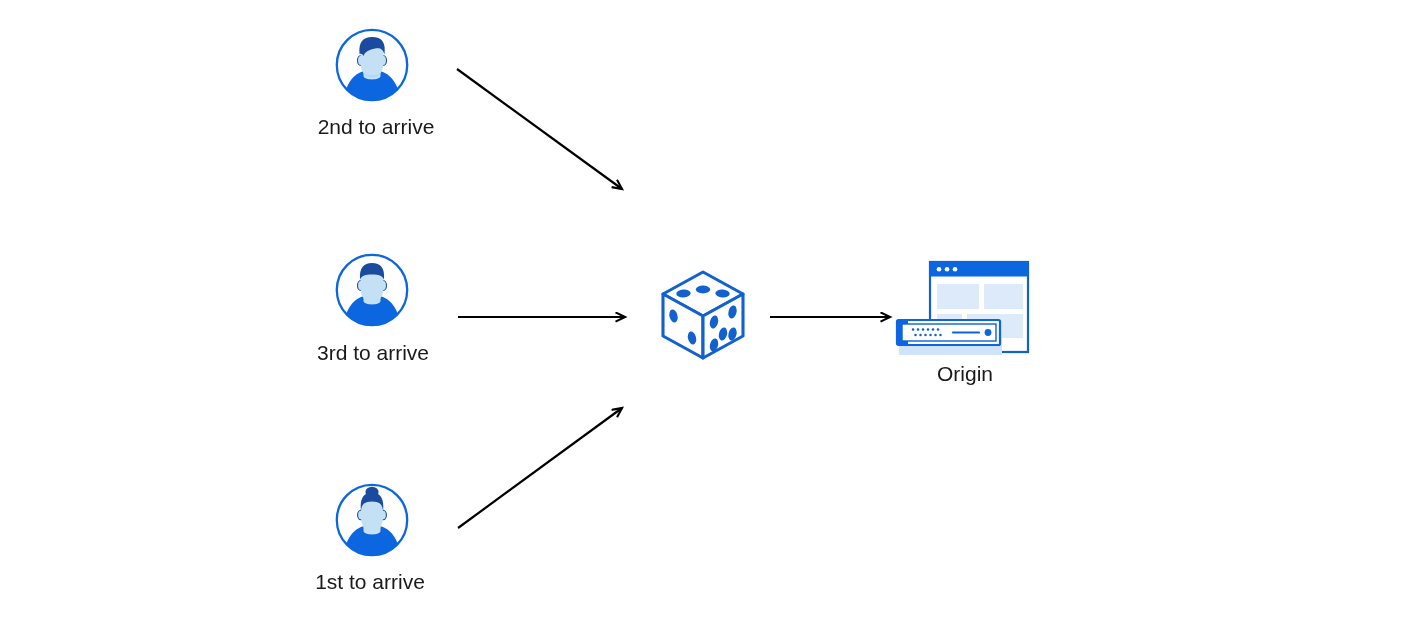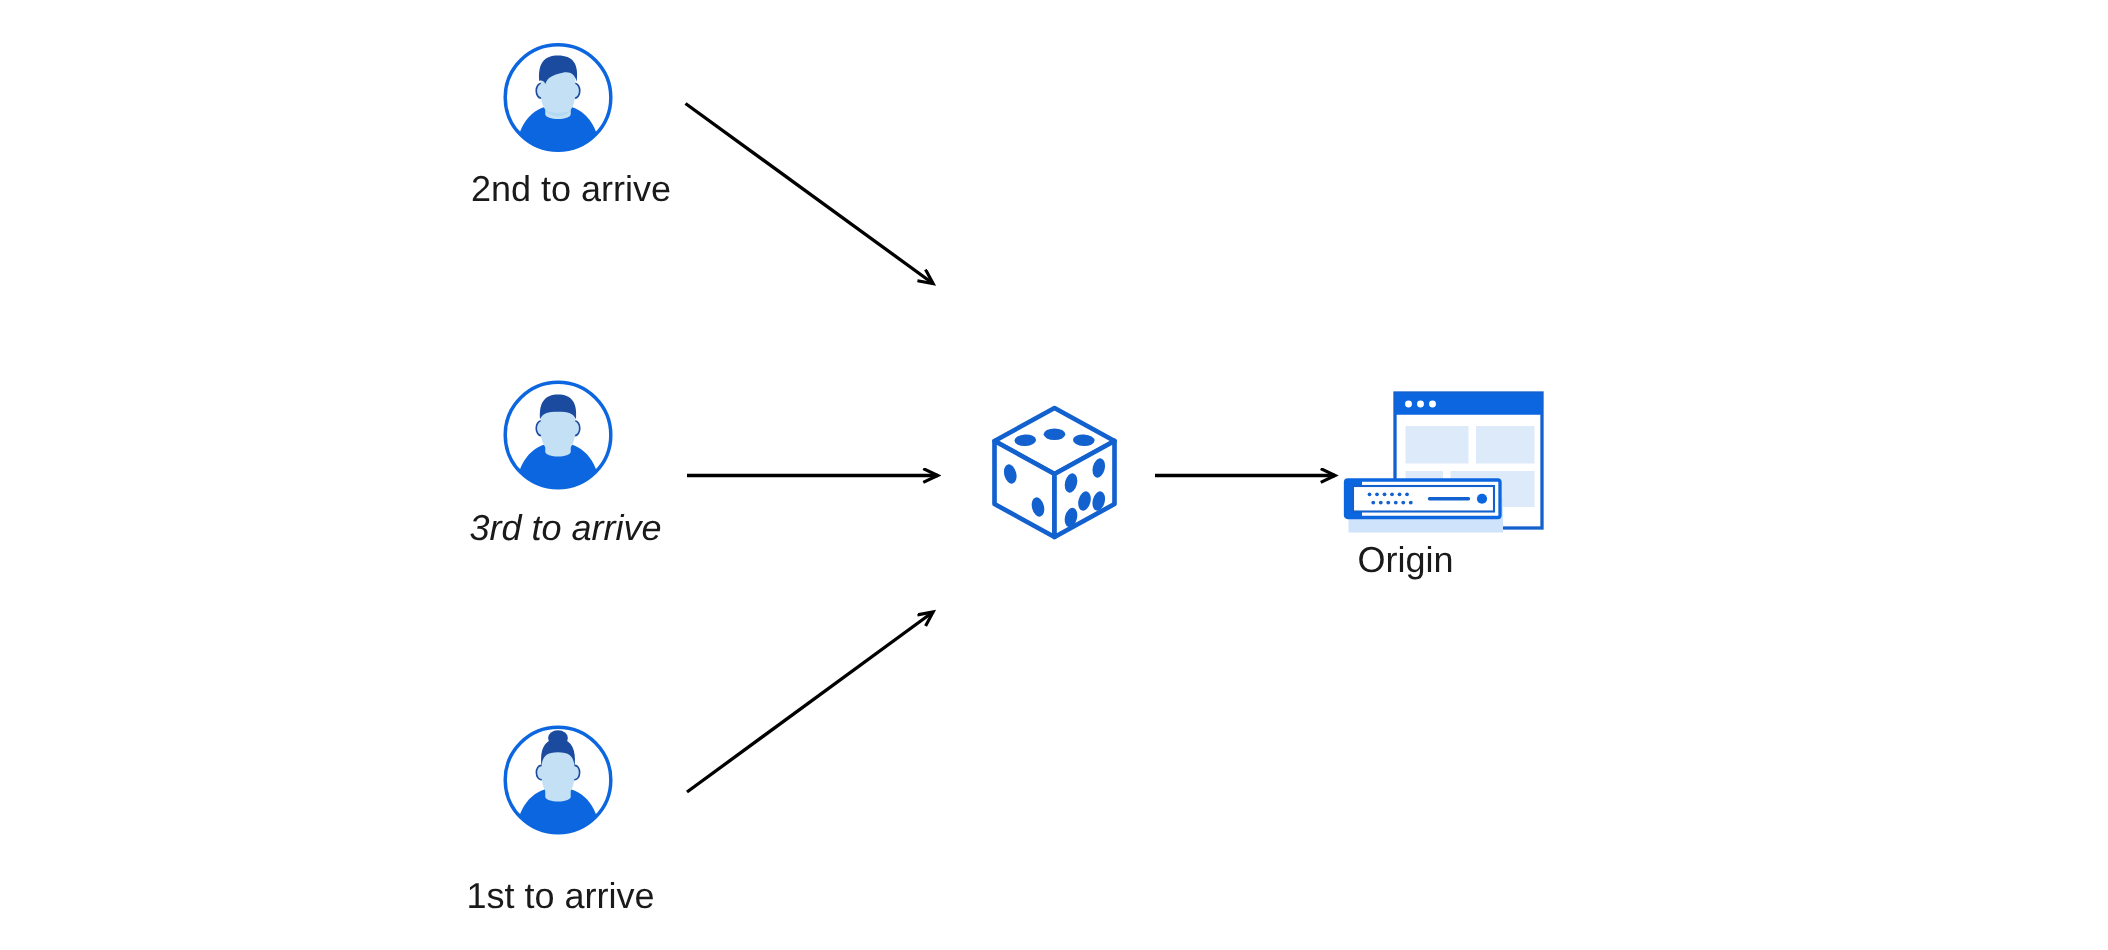--- a/index.html
+++ b/index.html
@@ -21,22 +21,23 @@
   .node {
     position: absolute;
   }
   .avatar-wrap {
     position: absolute;
     width: 76px;
     height: 76px;
   }
   .node-label {
     position: absolute;
+    text-align: center;
     color: #1a1a1a;
-    font-size: 24px;
+    font-size: 21px;
     line-height: 24px;
     white-space: nowrap;
     font-family: "Liberation Sans", sans-serif;
   }
   .arrows {
     position: absolute;
     left: 0;
     top: 0;
     width: 1405px;
     height: 633px;
@@ -107,21 +108,21 @@
           <path d="M38 43 C21 43 11.5 55 9 76 L67 76 C64.5 55 55 43 38 43 Z" fill="#0b66df"></path>
           <path d="M29.5 38 L29.5 49 C29.5 53.5 46.5 53.5 46.5 49 L46.5 38 Z" fill="#c3e0f5"></path>
           <path d="M29.5 44.5 C33 48.5 43 48.5 46.5 44.5 L46.5 38 L29.5 38 Z" fill="#a9d2ef"></path>
           <ellipse cx="26.8" cy="33.5" rx="3.3" ry="5" fill="#c3e0f5" stroke="#1a4b9e" stroke-width="1.1"></ellipse>
           <ellipse cx="49.2" cy="33.5" rx="3.3" ry="5" fill="#c3e0f5" stroke="#1a4b9e" stroke-width="1.1"></ellipse>
           <path d="M26.5 26 C26.5 14.5 49.5 14.5 49.5 26 L49.5 35.5 C49.5 45.5 44 50.5 38 50.5 C32 50.5 26.5 45.5 26.5 35.5 Z" fill="#c3e0f5"></path>
           <path d="M26 27.5 C25.2 16 29.5 11 38 11 C46.8 11 51 16 50 27.5 C48.2 23.5 45 22.5 38 22.5 C31 22.5 27.8 23.5 26 27.5 Z" fill="#1a4b9e"></path>
         </g>
       </svg>
     </div>
-    <div class="node-label" style="left:313px; top:341px; width:120px;font-style:italic;">3rd to arrive</div>
+    <div class="node-label" style="left:313px; top:341px; width:120px;">3rd to arrive</div>
   </div>
 
   <div class="node">
     <div class="avatar-wrap" style="left:334px; top:482px;">
       <svg viewBox="0 0 76 76" width="76" height="76">
         <defs>
           <clipPath id="clipC">
               <circle cx="38" cy="38" r="35.2"></circle>
             </clipPath>
         </defs>
@@ -132,21 +133,21 @@
           <path d="M29.5 44 C33 48 43 48 46.5 44 L46.5 37 L29.5 37 Z" fill="#a9d2ef"></path>
           <ellipse cx="26.8" cy="33" rx="3.2" ry="4.8" fill="#c3e0f5" stroke="#1a4b9e" stroke-width="1.1"></ellipse>
           <ellipse cx="49.2" cy="33" rx="3.2" ry="4.8" fill="#c3e0f5" stroke="#1a4b9e" stroke-width="1.1"></ellipse>
           <path d="M27 25.5 C27 14.5 49 14.5 49 25.5 L49 35 C49 45 43.8 50 38 50 C32.2 50 27 45 27 35 Z" fill="#c3e0f5"></path>
           <path d="M27 29 C25.5 17 29.5 10.5 38 10.5 C46.5 10.5 50.5 17 49 29 C48.5 22.5 45.8 19.5 38 19.5 C30.2 19.5 27.5 22.5 27 29 Z" fill="#1a4b9e"></path>
           <path d="M32 12.5 C33.5 6 42.5 6 44 12.5 C42 9.5 34 9.5 32 12.5 Z" fill="#1a4b9e"></path>
           <ellipse cx="38" cy="10" rx="6.6" ry="5.2" fill="#1a4b9e"></ellipse>
         </g>
       </svg>
     </div>
-    <div class="node-label" style="left:311px; top:586px; width:118px;">1st to arrive</div>
+    <div class="node-label" style="left:311px; top:570px; width:118px;">1st to arrive</div>
   </div>
 
   <div class="node">
     <div class="dice-wrap" style="left:657px; top:268px;">
       <svg viewBox="0 0 92 94" width="92" height="94">
 
         <g fill="#ffffff" stroke="#1261ce" stroke-width="3.1" stroke-linejoin="round">
           <path d="M46 4 L86 26 L46 48 L6 26 Z"></path>
           <path d="M6 26 L46 48 L46 90 L6 68 Z"></path>
           <path d="M86 26 L86 68 L46 90 L46 48 Z"></path>

